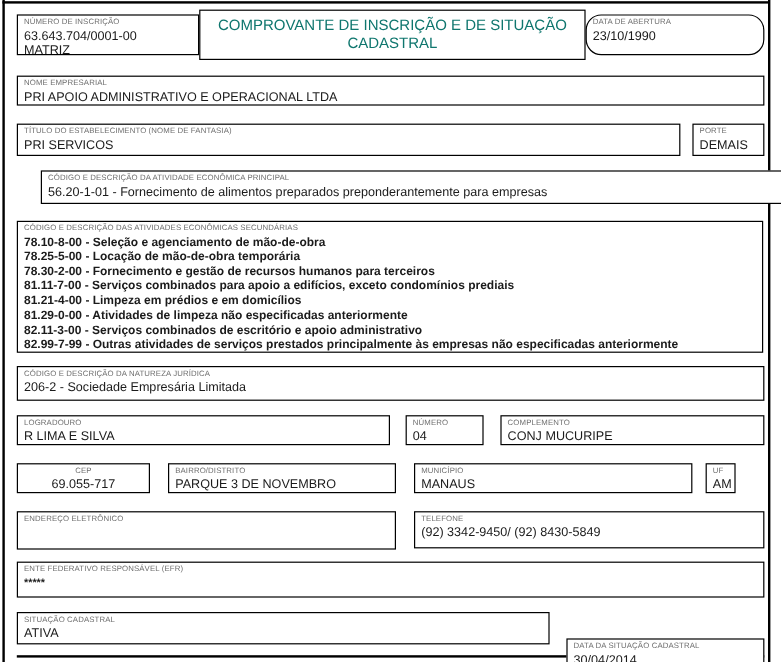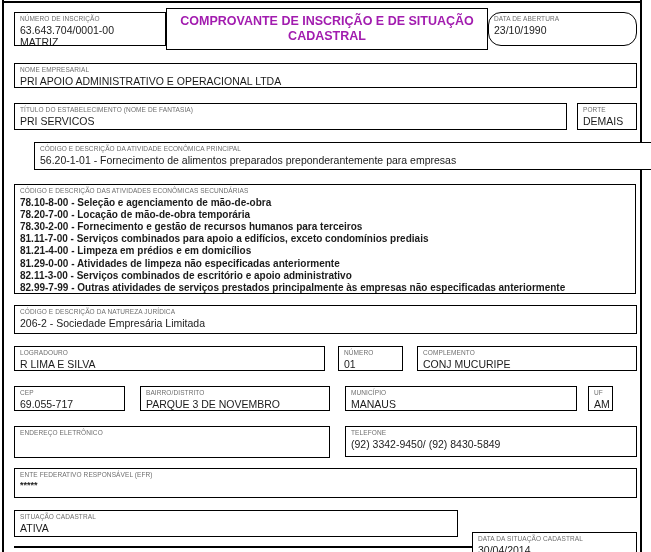--- a/index.html
+++ b/index.html
@@ -25,21 +25,21 @@
   .val{
     font-size:10.5px;line-height:12.5px;font-weight:normal;color:#1b1b1b;
     white-space:nowrap;
   }
   .val-sm{font-size:9px;line-height:11px;font-weight:bold;color:#1b1b1b;}
   .title-box{
     display:flex;align-items:center;justify-content:center;
     text-align:center;padding:0 3px;
   }
   .title-text{
-    font-size:12.5px;line-height:15.5px;font-weight:bold;color:#a21caf;
+    font-size:12.5px;line-height:15.5px;font-weight:normal;color:#0f766e;
   }
   .cnae-line{
     font-size:10px;line-height:12.2px;font-weight:bold;color:#1b1b1b;
     white-space:nowrap;
   }
   .cnae-list{margin-top:1px;}
 </style>
 </head>
 <body>
 
@@ -81,49 +81,49 @@
 
   <div class="box" style="left:14px;top:142px;width:623px;height:28px;margin-left:20px;">
     <div class="lbl">CÓDIGO E DESCRIÇÃO DA ATIVIDADE ECONÔMICA PRINCIPAL</div>
     <div class="val">56.20-1-01 - Fornecimento de alimentos preparados preponderantemente para empresas</div>
   </div>
 
   <div class="box" style="left:14px;top:184px;width:622px;height:110px;">
     <div class="lbl">CÓDIGO E DESCRIÇÃO DAS ATIVIDADES ECONÔMICAS SECUNDÁRIAS</div>
     <div class="cnae-list">
       <div class="cnae-line">78.10-8-00 - Seleção e agenciamento de mão-de-obra</div>
-      <div class="cnae-line">78.20-7-00 - Locação de mão-de-obra temporária</div>
+      <div class="cnae-line">78.25-5-00 - Locação de mão-de-obra temporária</div>
       <div class="cnae-line">78.30-2-00 - Fornecimento e gestão de recursos humanos para terceiros</div>
       <div class="cnae-line">81.11-7-00 - Serviços combinados para apoio a edifícios, exceto condomínios prediais</div>
       <div class="cnae-line">81.21-4-00 - Limpeza em prédios e em domicílios</div>
       <div class="cnae-line">81.29-0-00 - Atividades de limpeza não especificadas anteriormente</div>
       <div class="cnae-line">82.11-3-00 - Serviços combinados de escritório e apoio administrativo</div>
       <div class="cnae-line">82.99-7-99 - Outras atividades de serviços prestados principalmente às empresas não especificadas anteriormente</div>
     </div>
   </div>
 
   <div class="box" style="left:14px;top:305px;width:623px;height:29px;">
     <div class="lbl">CÓDIGO E DESCRIÇÃO DA NATUREZA JURÍDICA</div>
     <div class="val">206-2 - Sociedade Empresária Limitada</div>
   </div>
 
   <div class="box" style="left:14px;top:346px;width:311px;height:25px;">
     <div class="lbl">LOGRADOURO</div>
     <div class="val">R LIMA E SILVA</div>
   </div>
   <div class="box" style="left:338px;top:346px;width:65px;height:25px;">
     <div class="lbl">NÚMERO</div>
-    <div class="val">01</div>
+    <div class="val">04</div>
   </div>
   <div class="box" style="left:417px;top:346px;width:220px;height:25px;">
     <div class="lbl">COMPLEMENTO</div>
     <div class="val">CONJ MUCURIPE</div>
   </div>
 
-  <div class="box" style="left:14px;top:386px;width:111px;height:25px;">
+  <div class="box" style="left:14px;top:386px;width:111px;height:25px;text-align:center;">
     <div class="lbl">CEP</div>
     <div class="val">69.055-717</div>
   </div>
   <div class="box" style="left:140px;top:386px;width:190px;height:25px;">
     <div class="lbl">BAIRRO/DISTRITO</div>
     <div class="val">PARQUE 3 DE NOVEMBRO</div>
   </div>
   <div class="box" style="left:345px;top:386px;width:232px;height:25px;">
     <div class="lbl">MUNICÍPIO</div>
     <div class="val">MANAUS</div>

